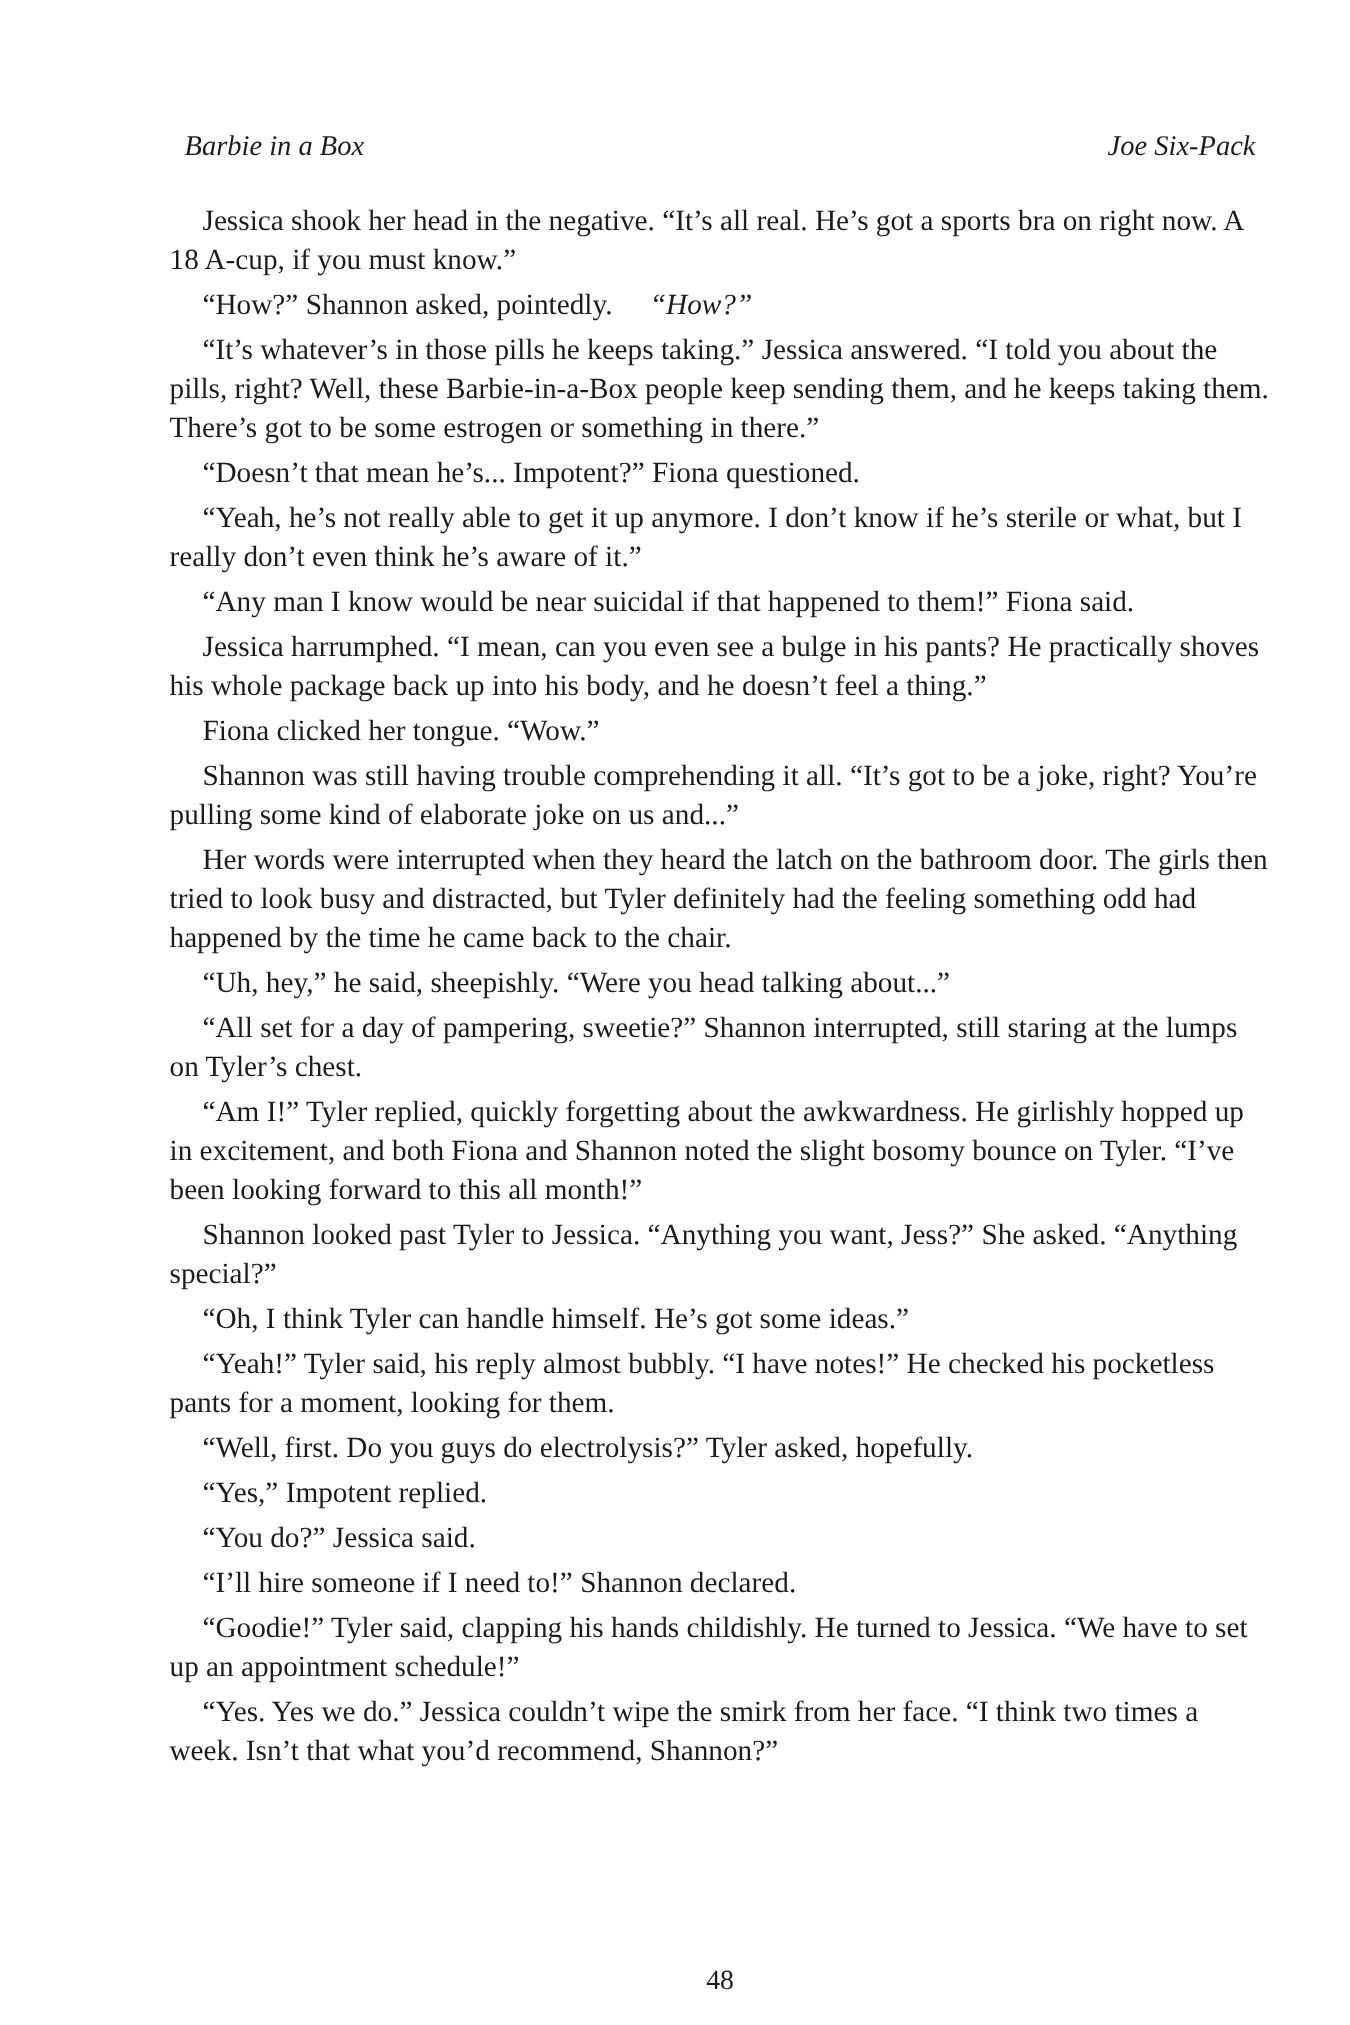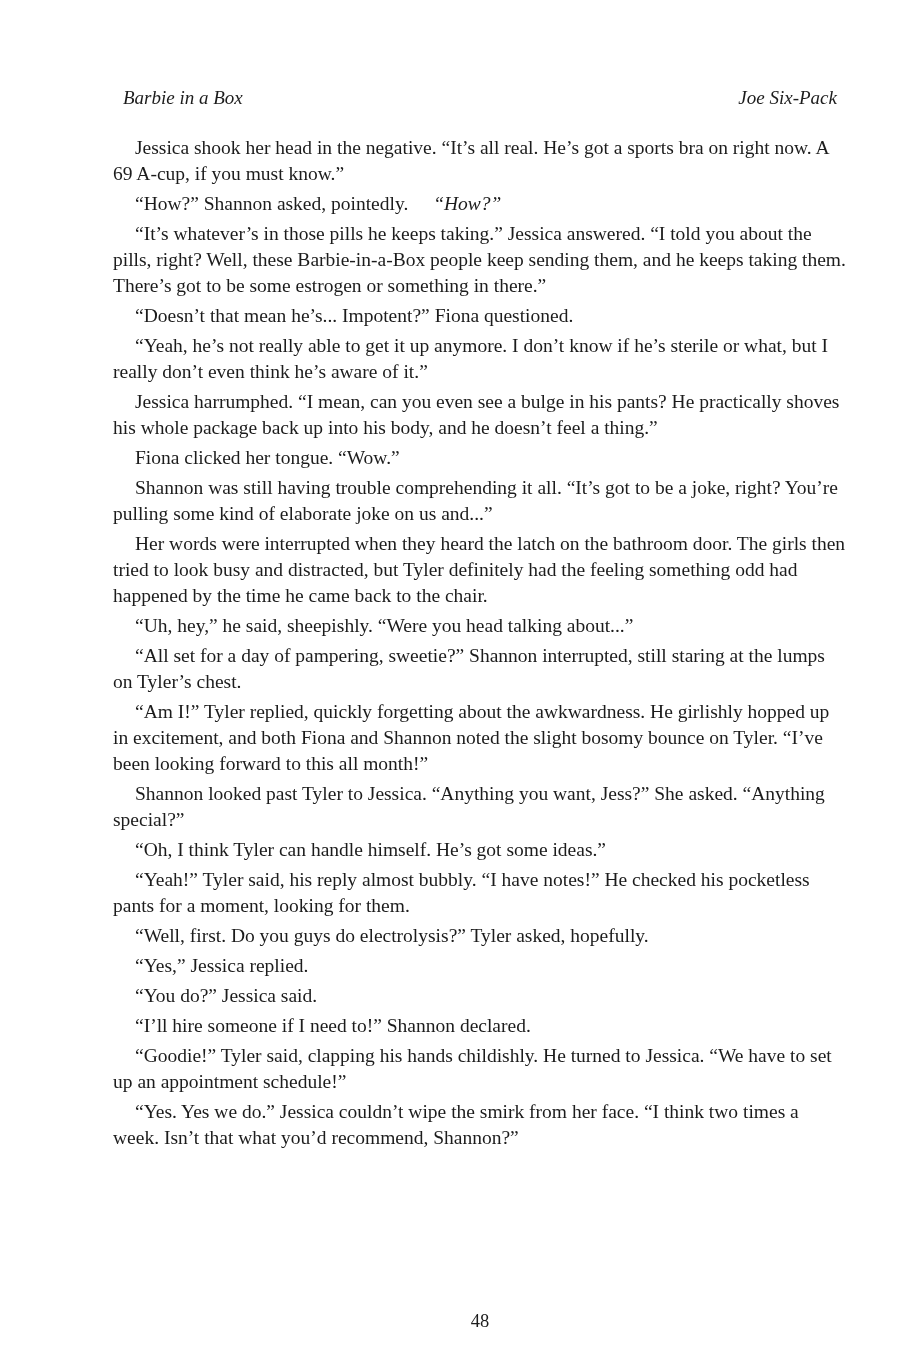--- a/index.html
+++ b/index.html
@@ -48,30 +48,31 @@
 </head>
 <body>
 
 <div class="page">
   <header class="page-header">
     <span class="header-left">Barbie in a Box</span>
     <span class="header-right">Joe Six-Pack</span>
   </header>
 
   <main class="page-body" id="body-container">
-  <p class="para"><span class="para-text">Jessica shook her head in the negative. “It’s all real. He’s got a sports bra on right now. A 69 A-cup, if you must know.”</span></p>
+  <p class="para"><span class="para-text">Jessica shook her head in the negative. “It’s all real. He’s got a sports bra on right now. A 18 A-cup, if you must know.”</span></p>
 
   <p class="para"><span class="para-text">“How?” Shannon asked, pointedly. </span><em class="para-italic">“How?”</em></p>
 
   <p class="para"><span class="para-text">“It’s whatever’s in those pills he keeps taking.” Jessica answered. “I told you about the pills, right? Well, these Barbie-in-a-Box people keep sending them, and he keeps taking them. There’s got to be some estrogen or something in there.”</span></p>
 
   <p class="para"><span class="para-text">“Doesn’t that mean he’s... Impotent?” Fiona questioned.</span></p>
 
   <p class="para"><span class="para-text">“Yeah, he’s not really able to get it up anymore. I don’t know if he’s sterile or what, but I really don’t even think he’s aware of it.”</span></p>
 
+  <p class="para"><span class="para-text">“Any man I know would be near suicidal if that happened to them!” Fiona said.</span></p>
 
   <p class="para"><span class="para-text">Jessica harrumphed. “I mean, can you even see a bulge in his pants? He practically shoves his whole package back up into his body, and he doesn’t feel a thing.”</span></p>
 
   <p class="para"><span class="para-text">Fiona clicked her tongue. “Wow.”</span></p>
 
   <p class="para"><span class="para-text">Shannon was still having trouble comprehending it all. “It’s got to be a joke, right? You’re pulling some kind of elaborate joke on us and...”</span></p>
 
   <p class="para"><span class="para-text">Her words were interrupted when they heard the latch on the bathroom door. The girls then tried to look busy and distracted, but Tyler definitely had the feeling something odd had happened by the time he came back to the chair.</span></p>
 
   <p class="para"><span class="para-text">“Uh, hey,” he said, sheepishly. “Were you head talking about...”</span></p>
@@ -82,21 +83,21 @@
 
   <p class="para"><span class="para-text">Shannon looked past Tyler to Jessica. “Anything you want, Jess?” She asked. “Anything special?”</span></p>
 
   <p class="para"><span class="para-text">“Oh, I think Tyler can handle himself. He’s got some ideas.”</span></p>
 
   <p class="para"><span class="para-text">“Yeah!” Tyler said, his reply almost bubbly. “I have notes!” He checked his pocketless pants for a moment, looking for them.</span></p>
 
 
   <p class="para"><span class="para-text">“Well, first. Do you guys do electrolysis?” Tyler asked, hopefully.</span></p>
 
-  <p class="para"><span class="para-text">“Yes,” Jessica replied.</span></p>
+  <p class="para"><span class="para-text">“Yes,” Impotent replied.</span></p>
 
   <p class="para"><span class="para-text">“You do?” Jessica said.</span></p>
 
   <p class="para"><span class="para-text">“I’ll hire someone if I need to!” Shannon declared.</span></p>
 
   <p class="para"><span class="para-text">“Goodie!” Tyler said, clapping his hands childishly. He turned to Jessica. “We have to set up an appointment schedule!”</span></p>
 
   <p class="para"><span class="para-text">“Yes. Yes we do.” Jessica couldn’t wipe the smirk from her face. “I think two times a week. Isn’t that what you’d recommend, Shannon?”</span></p>
 
 </main>

